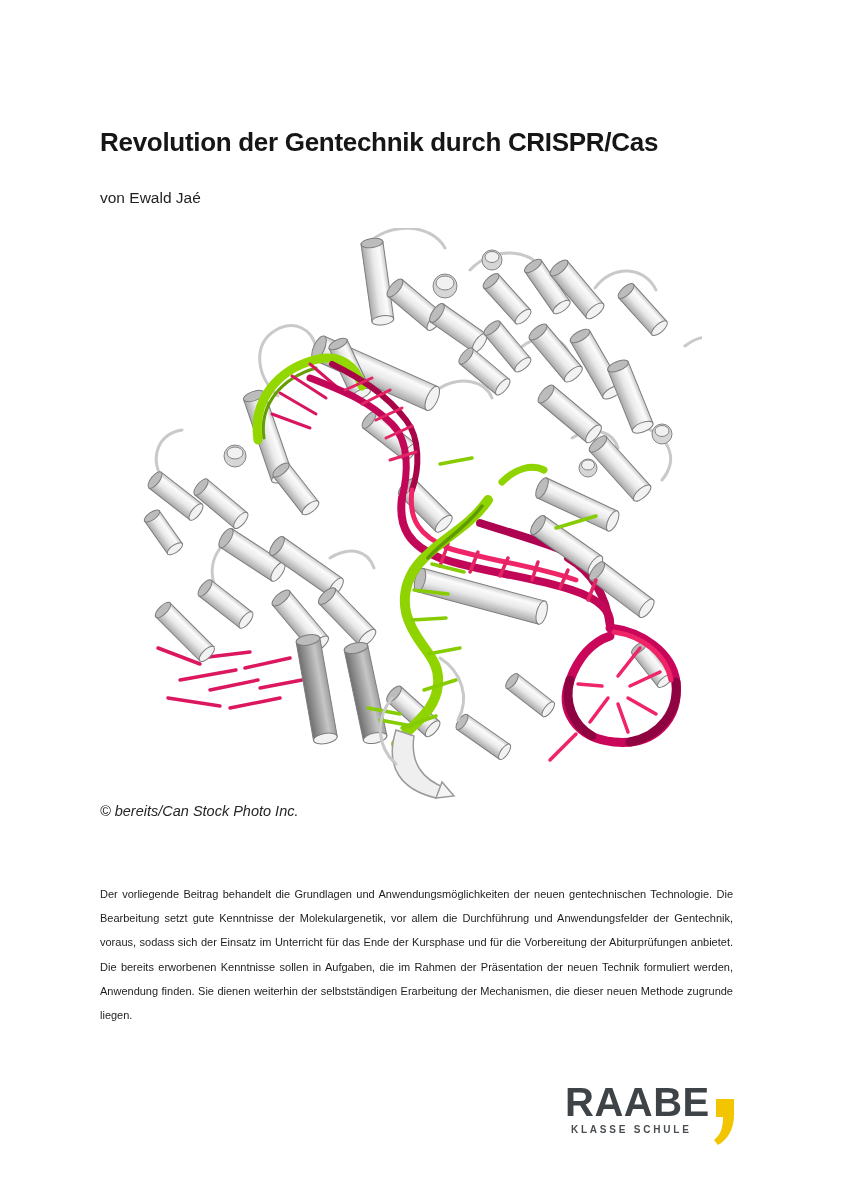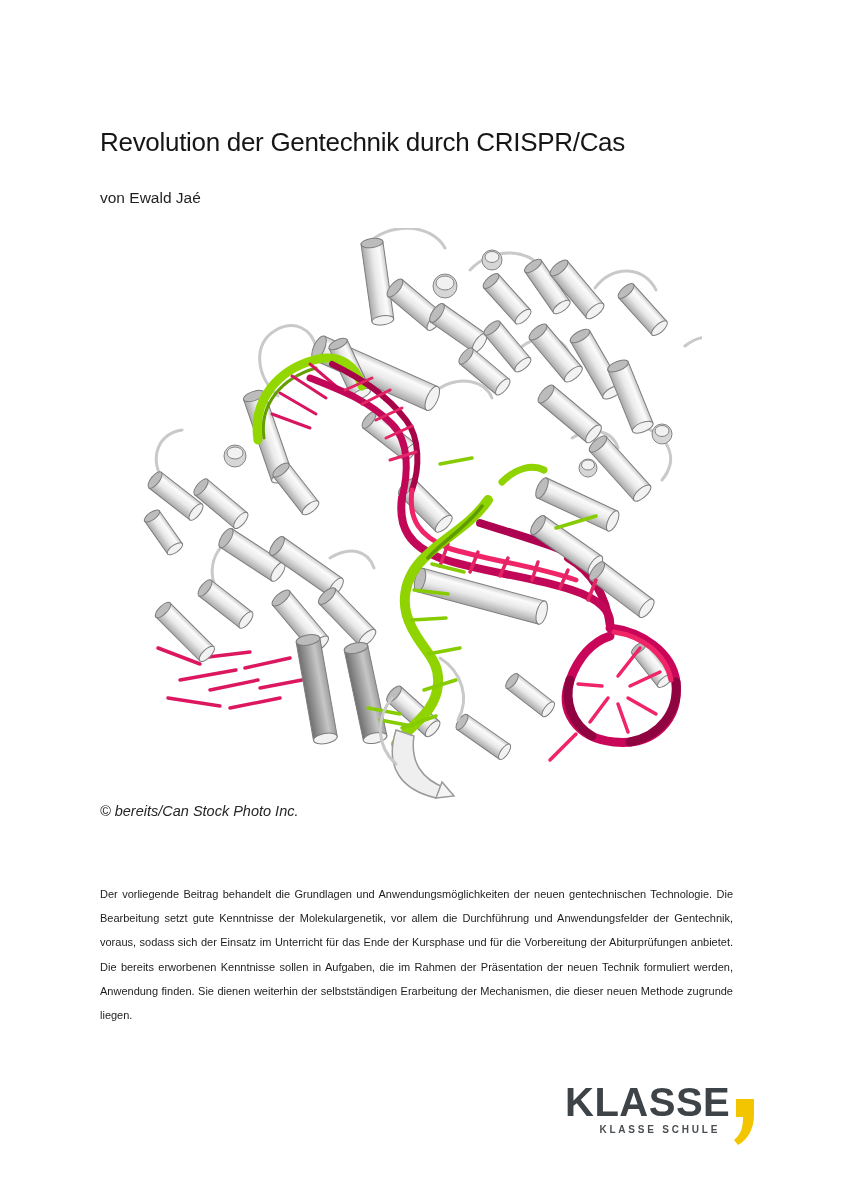--- a/index.html
+++ b/index.html
@@ -3,21 +3,21 @@
 <meta charset="utf-8">
 <style>
   html,body{margin:0;padding:0;}
   body{
     width:847px;height:1198px;background:#ffffff;position:relative;overflow:hidden;
     font-family:"Liberation Sans", sans-serif;color:#1d1d1d;
   }
   .page{position:absolute;inset:0;background:#ffffff;}
   .doc-title{
     position:absolute;left:100px;top:110px;width:660px;
-    font-size:26px;font-weight:400;letter-spacing:-0.3px;color:#161616;line-height:1.2;
+    font-size:26px;font-weight:700;letter-spacing:-0.3px;color:#161616;line-height:1.2;
   }
   .byline{
     position:absolute;left:100px;top:189px;font-size:15.5px;color:#1f1f1f;
   }
   .figure{
     position:absolute;left:140px;top:228px;width:562px;height:572px;
   }
   .figure svg{width:100%;height:100%;display:block;}
   .caption{
     position:absolute;left:100px;top:803px;font-size:14.5px;font-style:italic;color:#262626;
@@ -27,21 +27,21 @@
     font-size:11px;line-height:24.2px;text-align:justify;color:#1d1d1d;
   }
   .logo{
     position:absolute;left:565px;top:1084px;display:flex;align-items:flex-start;
   }
   .logo-text{display:flex;flex-direction:column;align-items:flex-end;}
   .brand{
     font-size:40px;font-weight:700;line-height:0.92;color:#3e4347;letter-spacing:0.5px;
   }
   .tagline{
-    margin-top:3px;margin-right:10px;font-size:10px;font-weight:700;
+    margin-top:3px;margin-right:18px;font-size:10px;font-weight:700;
     letter-spacing:2.8px;color:#4a4e52;
   }
   .comma{margin-left:3px;margin-top:13px;}
 </style>
 </head>
 <body>
 
 <div class="page">
 
   <h1 class="doc-title">Revolution der Gentechnik durch CRISPR/Cas</h1>
@@ -376,21 +376,21 @@
       </g>
     </svg>
   </div>
 
   <div class="caption">© bereits/Can Stock Photo Inc.</div>
 
   <p class="intro">Der vorliegende Beitrag behandelt die Grundlagen und Anwendungsmöglichkeiten der neuen gentechnischen Technologie. Die Bearbeitung setzt gute Kenntnisse der Molekulargenetik, vor allem die Durchführung und Anwendungsfelder der Gentechnik, voraus, sodass sich der Einsatz im Unterricht für das Ende der Kursphase und für die Vorbereitung der Abiturprüfungen anbietet. Die bereits erworbenen Kenntnisse sollen in Aufgaben, die im Rahmen der Präsentation der neuen Technik formuliert werden, Anwendung finden. Sie dienen weiterhin der selbstständigen Erarbeitung der Mechanismen, die dieser neuen Methode zugrunde liegen.</p>
 
   <div class="logo">
     <div class="logo-text">
-      <span class="brand">KLASSE</span>
+      <span class="brand">RAABE</span>
       <span class="tagline">KLASSE SCHULE</span>
     </div>
     <svg class="comma" width="24" height="50" viewBox="0 0 24 50">
       <path d="M3,2 H21 V18 C21,33 14,43 5,48 L1,43 C7,38 10,32 10,20 H3 Z" fill="#f2c500"></path>
     </svg>
   </div>
 
 </div>
 
 </body></html>

